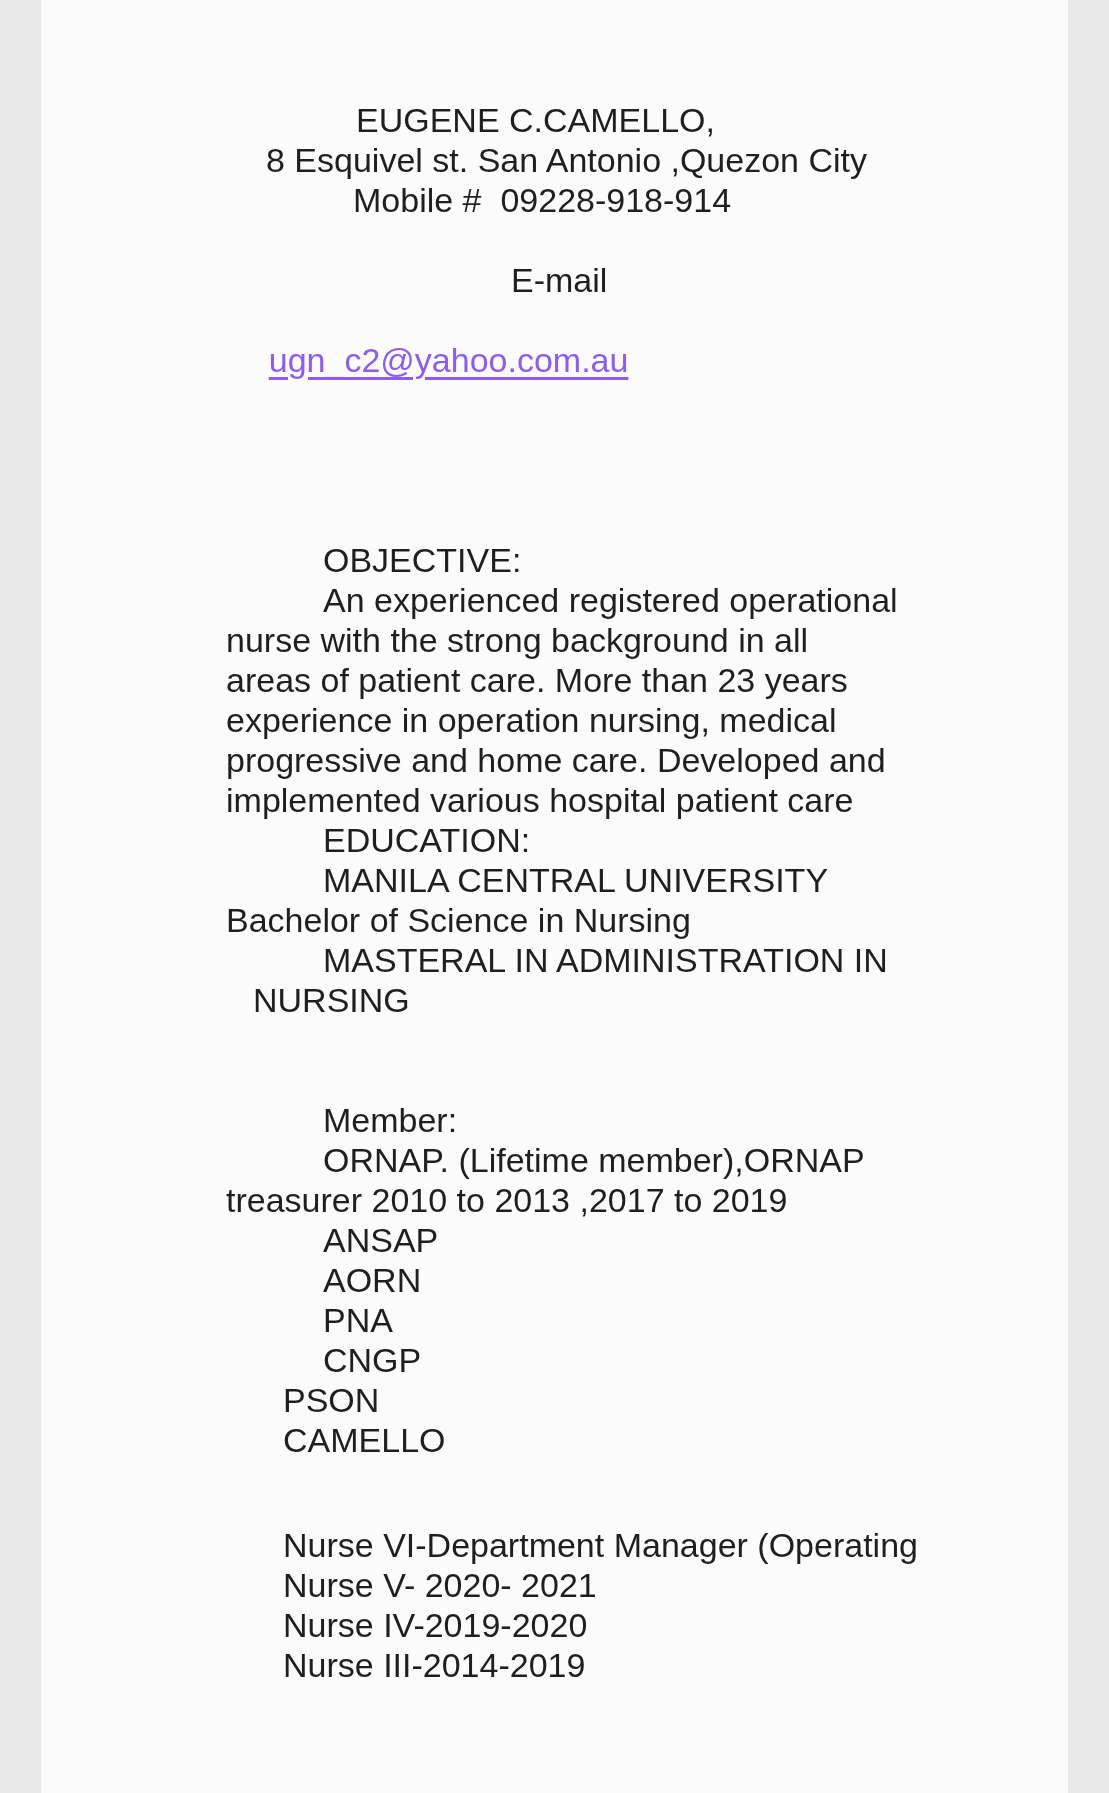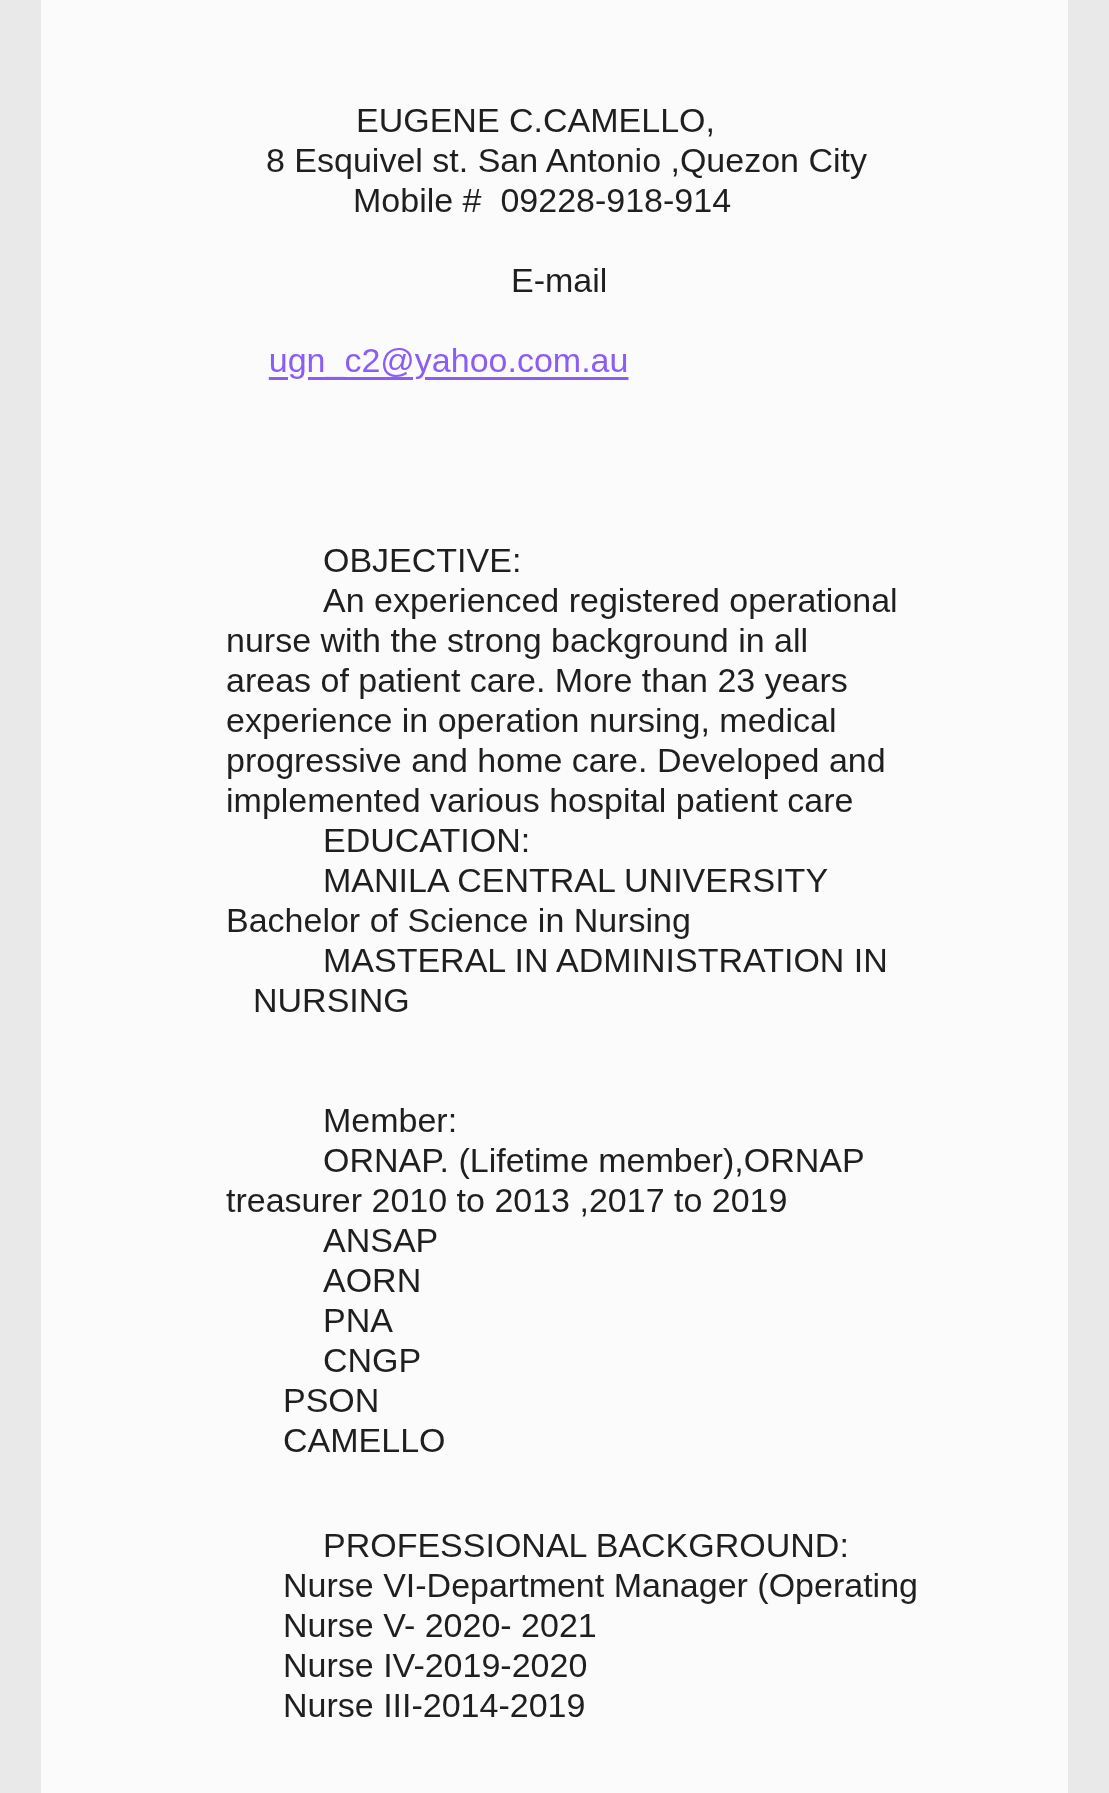--- a/index.html
+++ b/index.html
@@ -88,20 +88,19 @@
       <div class="line ind-d">Member:</div>
       <div class="line ind-d">ORNAP. (Lifetime member),ORNAP</div>
       <div class="line ind-a">treasurer 2010 to 2013 ,2017 to 2019</div>
       <div class="line ind-d">ANSAP</div>
       <div class="line ind-d">AORN</div>
       <div class="line ind-d">PNA</div>
       <div class="line ind-d">CNGP</div>
       <div class="line ind-c">PSON</div>
       <div class="line ind-c">CAMELLO</div>
       <div class="gap-after-member"></div>
-      <div class="line ind-d">PROFESSIONAL BACKGROUND:</div>
       <div class="line ind-c">Nurse VI-Department Manager (Operating</div>
       <div class="line ind-c">Nurse V- 2020- 2021</div>
       <div class="line ind-c">Nurse IV-2019-2020</div>
       <div class="line ind-c">Nurse III-2014-2019</div>
     </div>
 
 </div>
 
 </body></html>

